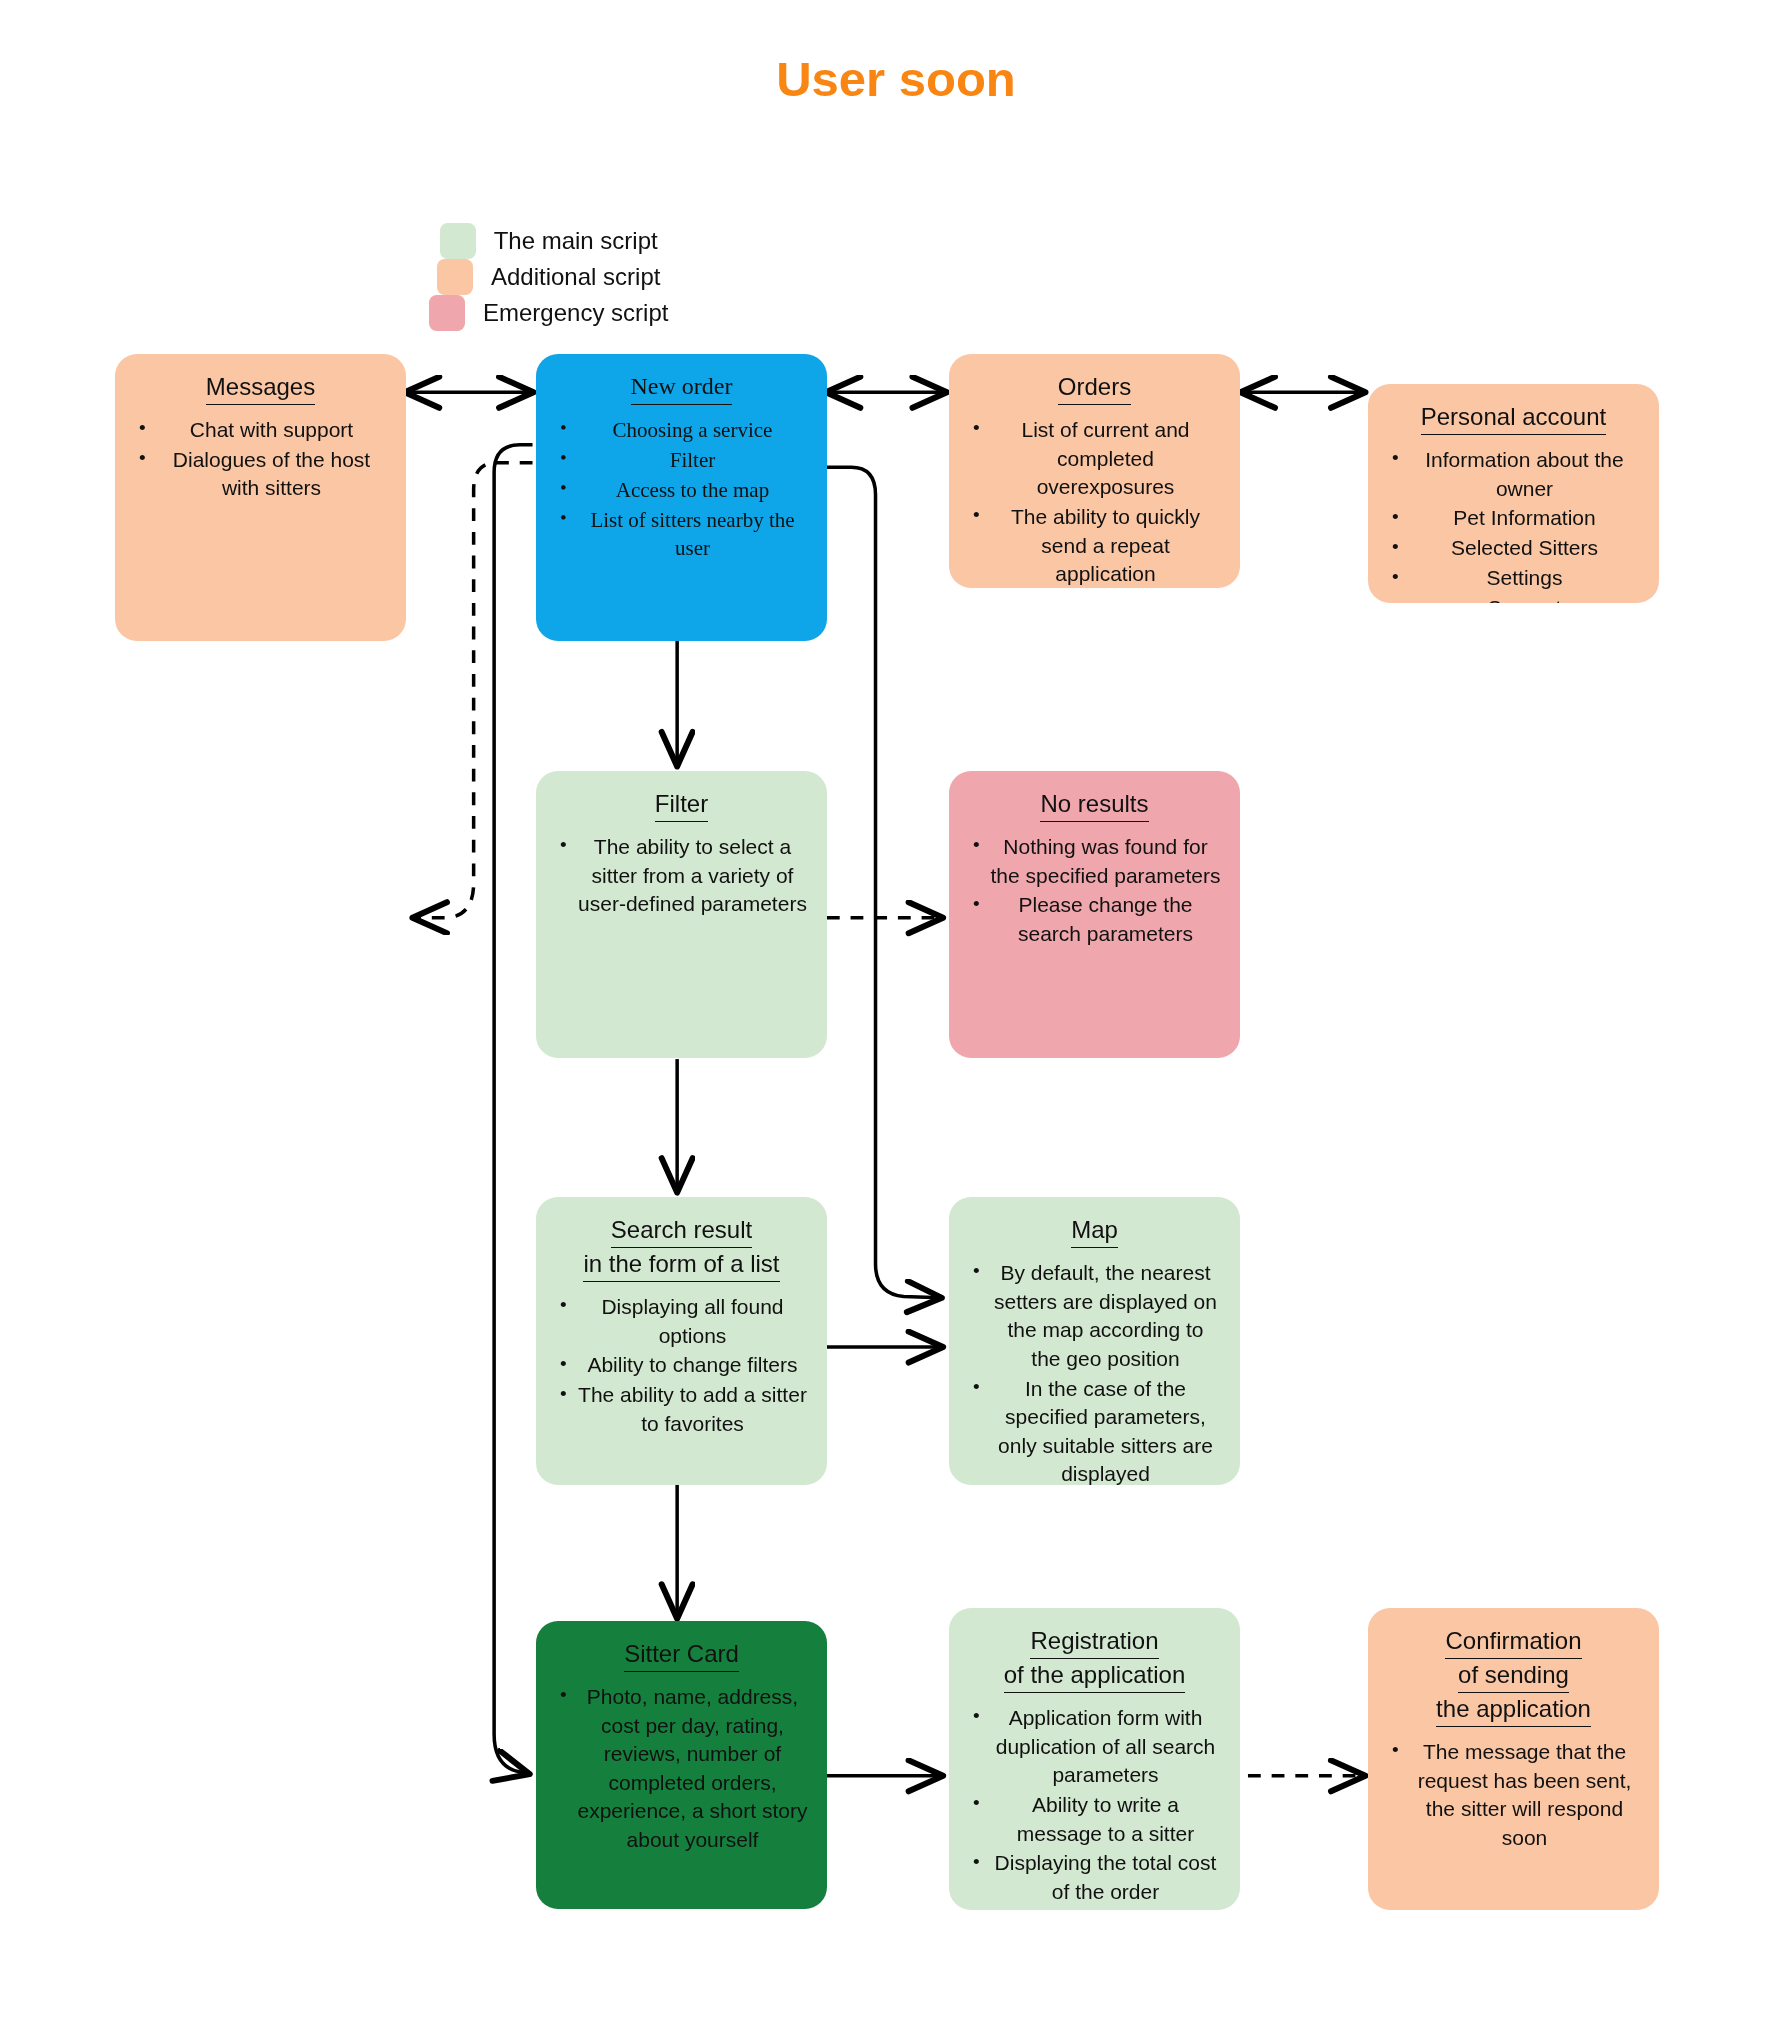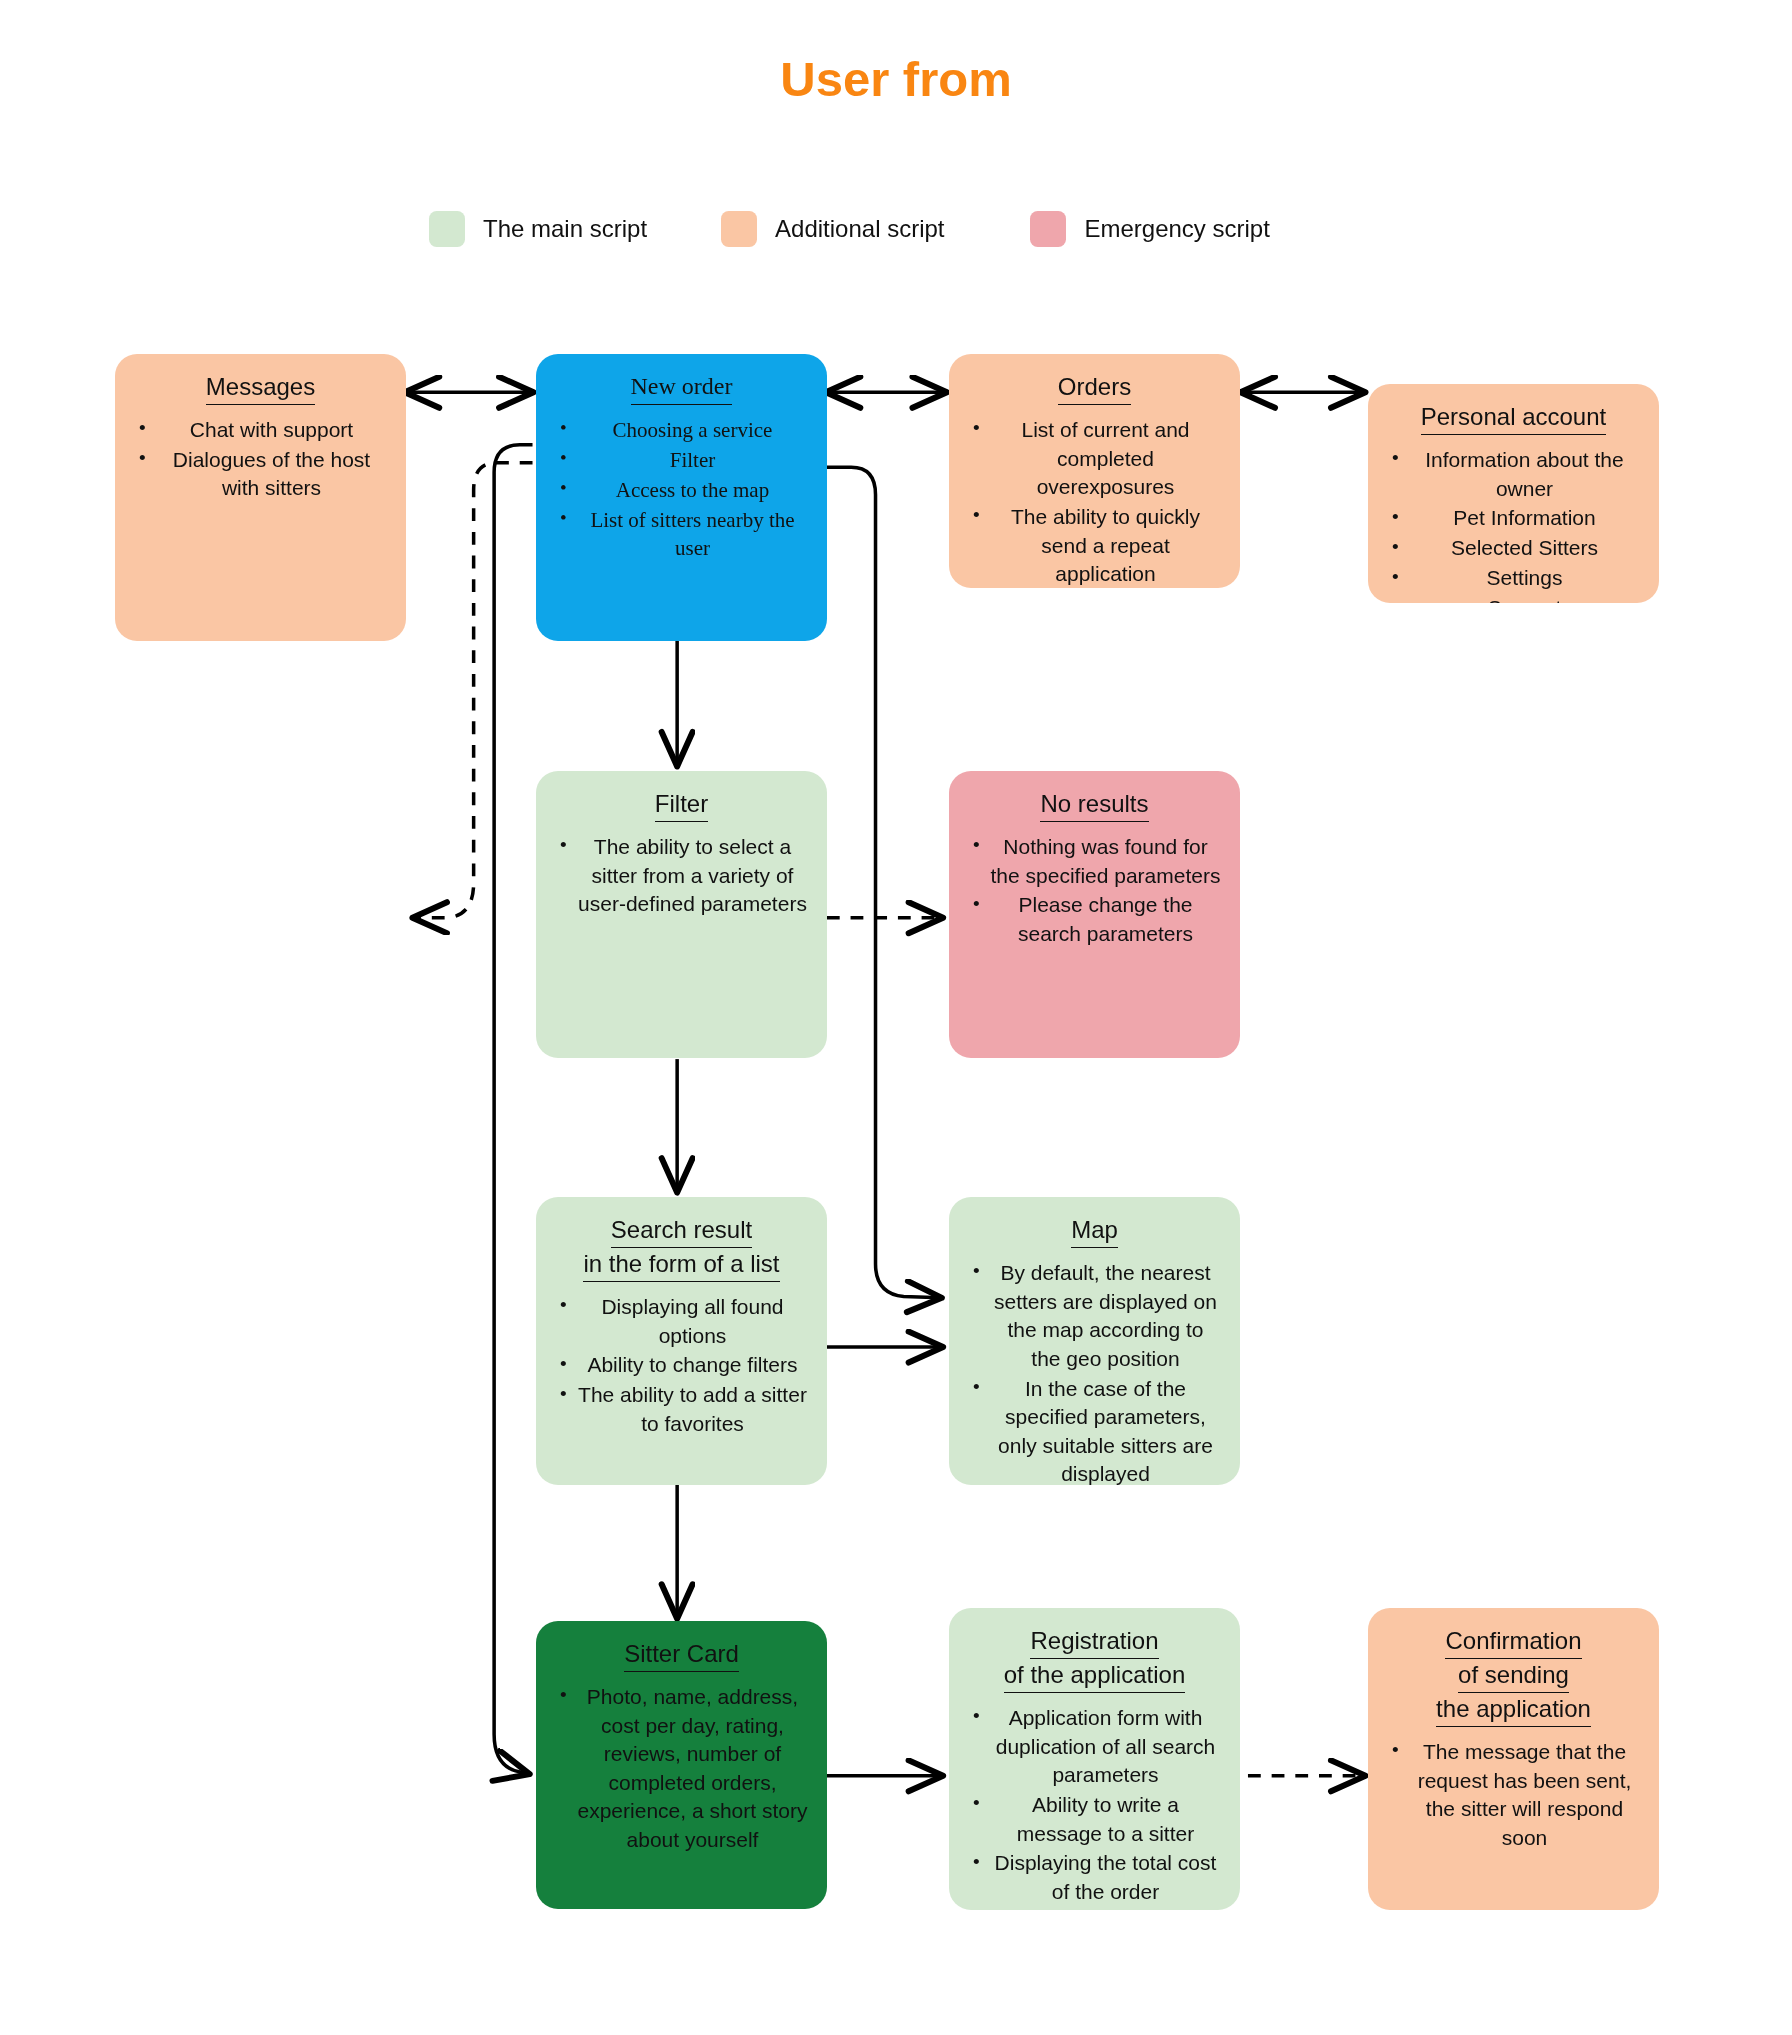--- a/index.html
+++ b/index.html
@@ -13,22 +13,22 @@
   #canvas { position:absolute; inset:0; }
 
   #title {
     position:absolute; left:0; top:51px; width:1792px;
     text-align:center;
     font-size:49px; font-weight:bold;
     color:#F98612; letter-spacing:0px;
   }
 
   #legend {
-    position:absolute; left:429px; top:211px;
-    display:flex; align-items:center; gap:0px;
+    position:absolute; left:429px; top:223px;
+    display:flex; align-items:center; gap:0px;flex-direction:column;
   }
   .legend-item { display:flex; align-items:center; }
   .legend-swatch {
     width:36px; height:36px; border-radius:7.7px; flex:none;
   }
   .legend-label {
     font-size:24px; color:#111; margin-left:18px; white-space:nowrap;
   }
   .legend-gap-a { width:74px; }
   .legend-gap-b { width:86px; }
@@ -72,21 +72,21 @@
   svg.edges {
     position:absolute; left:0; top:0; width:1792px; height:2035px;
     pointer-events:none;
   }
 </style>
 </head>
 <body>
 
 <div id="canvas">
 
-  <div id="title">User from</div>
+  <div id="title">User soon</div>
 
   <div id="legend">
     <div class="legend-item">
       <div class="legend-swatch" style="background:#D3E8D0"></div>
       <div class="legend-label">The main script</div>
     </div>
     <div class="legend-gap-a"></div>
     <div class="legend-item">
       <div class="legend-swatch" style="background:#FAC6A4"></div>
       <div class="legend-label">Additional script</div>

